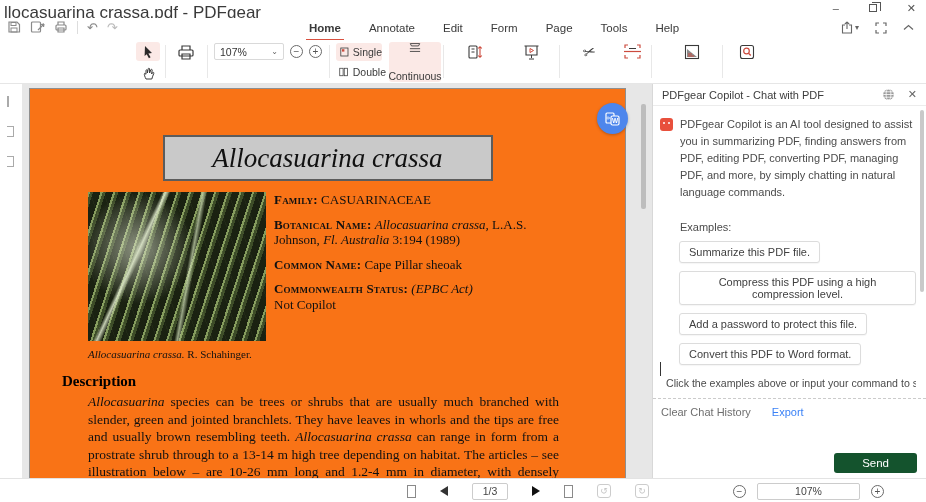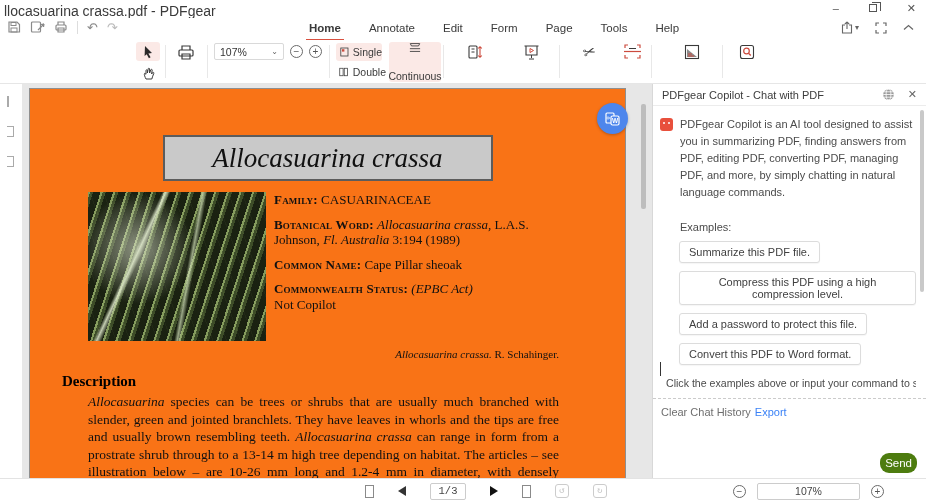--- a/index.html
+++ b/index.html
@@ -2,21 +2,21 @@
 <html><head>
 <meta charset="utf-8">
 <style>
   * { margin:0; padding:0; box-sizing:border-box; }
   html,body { width:926px; height:502px; }
   body { font-family:"Liberation Sans", sans-serif; background:#fff; position:relative; overflow:hidden; color:#333; }
   .abs { position:absolute; }
 
   
   .titlebar { position:absolute; top:0; left:0; right:0; height:18px; background:#fff; }
-  .window-title { position:absolute; left:4px; top:3px; font-size:14px; color:#3a3a3a; }
+  .window-title { position:absolute; left:4px; top:3px; font-size:17px; color:#3a3a3a; }
   .win-controls { position:absolute; right:10px; top:1px; display:flex; gap:30px; align-items:center; height:14px; }
   .win-btn { font-size:11px; color:#555; line-height:1; cursor:default; }
   .restore-box { width:8px; height:8px; border:1px solid #555; position:relative; }
   .restore-box:before { content:""; position:absolute; left:2px; top:-3px; width:8px; height:8px; border-top:1px solid #555; border-right:1px solid #555; }
 
   
   .qa-row { position:absolute; top:18px; left:0; right:0; height:22px; background:#fff; }
   .qa-icons { position:absolute; left:7px; top:2px; display:flex; gap:9px; align-items:center; }
   .qa-sep { width:1px; height:13px; background:#ddd; }
   .glyph-icon { font-size:13px; color:#8a8a8a; line-height:1; }
@@ -55,49 +55,49 @@
       linear-gradient(115deg, transparent 30%, rgba(225,235,205,.85) 31.5%, transparent 33.5%),
       linear-gradient(100deg, transparent 55%, rgba(210,225,185,.7) 56.5%, transparent 58.5%),
       radial-gradient(circle at 28% 38%, rgba(235,240,220,.55), transparent 35%),
       repeating-linear-gradient(108deg, rgba(150,175,105,.85) 0 2px, rgba(70,88,45,.75) 2px 5px, rgba(25,32,16,.85) 5px 12px),
       repeating-linear-gradient(70deg, rgba(185,205,140,.3) 0 1px, transparent 1px 13px);
   }
   .info-col { margin-left:8px; flex:1; font-size:13px; line-height:1.2; color:#111; }
   .info-row { margin-bottom:9px; }
   .sc { font-variant:small-caps; font-weight:bold; letter-spacing:.2px; }
   .it { font-style:italic; }
-  .caption { margin:7px 66px 0 58px; font-size:11px; color:#111;text-align:right; }
+  .caption { margin:7px 66px 0 58px; font-size:11px; color:#111; }
   .desc-head { margin:13px 66px 0 32px; font-size:15px; font-weight:bold; color:#000; }
   .desc-text { margin:3px 66px 0 58px; font-size:13.5px; line-height:1.3; text-align:justify; text-align-last:justify; color:#111; }
   .float-convert { position:absolute; left:597px; top:19px; width:31px; height:31px; border-radius:50%; background:#4d86ec; display:flex; align-items:center; justify-content:center; box-shadow:0 1px 3px rgba(0,0,0,.25); }
 
   
   .right-panel { position:absolute; top:84px; left:652px; width:274px; height:394px; background:#fff; border-left:1px solid #d8d8d8; }
   .panel-header { height:22px; display:flex; align-items:center; padding:0 9px; border-bottom:1px solid #ececec; }
   .panel-title { font-size:11px; color:#3c3c3c; flex:1; }
   .panel-hicons { display:flex; gap:13px; align-items:center; }
   .chat-body { padding:10px 10px 0 7px; }
   .bot-row { display:flex; align-items:flex-start; }
   .bot-avatar { width:13px; height:13px; border-radius:3px; background:#e8503c; flex:none; position:relative; margin-top:2px; }
   .bot-avatar:before { content:""; position:absolute; left:3px; top:4px; width:2px; height:2px; background:#fff; border-radius:50%; box-shadow:5px 0 0 #fff; }
   .bot-text { margin-left:7px; font-size:11px; line-height:1.55; color:#4b4b4b; }
   .examples-label { margin:20px 0 0 20px; font-size:11px; color:#4b4b4b; }
   .example-btn { display:inline-block; clear:both; float:left; margin:8px 0 0 19px; padding:4px 9px; background:#fff; border:1px solid #dcdcdc; border-radius:3px; font-size:11px; color:#3f3f3f; box-shadow:0 1px 1px rgba(0,0,0,.04); cursor:default; }
   .hint { clear:both; padding:12px 4px 0 6px; font-size:10.6px; color:#4b4b4b; white-space:nowrap; overflow:hidden; }
   .chat-divider { border-top:1px dashed #cbcbcb; margin-top:9px; }
-  .chat-controls { display:flex; gap:4px; padding:7px 8px 0; font-size:11px; }
+  .chat-controls { display:flex; gap:21px; padding:7px 8px 0; font-size:11px; }
   .clear-link { color:#6f6f6f; }
   .export-link { color:#3b82f6; }
   .input-cursor { position:absolute; left:7px; top:278px; width:1px; height:14px; background:#333; }
-  .send-btn { position:absolute; right:9px; bottom:5px; background:#4d7c0f; color:#fff; font-size:11.5px; padding:4px 5px; border-radius:9px; border:none; cursor:default; }
+  .send-btn { position:absolute; right:9px; bottom:5px; background:#14532d; color:#fff; font-size:11.5px; padding:4px 28px; border-radius:3px; border:none; cursor:default; }
   .panel-scroll { position:absolute; right:2px; top:26px; width:4px; height:182px; background:#c9c9c9; border-radius:2px; }
 
   
   .statusbar { position:absolute; bottom:0; left:0; right:0; height:24px; background:#fff; border-top:1px solid #e3e3e3; }
-  .nav-controls { position:absolute; left:365px; top:0; height:24px; display:flex; align-items:center; gap:24px;font-family:Liberation Mono, monospace; }
+  .nav-controls { position:absolute; left:407px; top:0; height:24px; display:flex; align-items:center; gap:24px; }
   .page-rect { width:9px; height:13px; border:1px solid #8a8a8a; }
   .tri { width:0; height:0; border-top:5px solid transparent; border-bottom:5px solid transparent; }
   .tri-left { border-right:8px solid #333; }
   .tri-right { border-left:8px solid #111; }
   .page-box { width:36px; height:17px; border:1px solid #ccc; border-radius:2px; font-size:10.5px; color:#444; display:flex; align-items:center; justify-content:center; }
   .hist-ic { width:14px; height:14px; border:1px solid #ccc; border-radius:3px; color:#c4c4c4; font-size:9px; line-height:12px; text-align:center; }
   .zoom-controls { position:absolute; left:733px; top:0; height:24px; display:flex; align-items:center; gap:11px; }
   .zoom-box { width:103px; height:17px; border:1px solid #ccc; border-radius:2px; font-size:10.5px; color:#444; display:flex; align-items:center; justify-content:center; }
 </style>
 </head>
@@ -301,21 +301,21 @@
     </div>
 
     <div class="media-row">
       <div class="plant-photo"></div>
       <div class="info-col">
         <div class="info-row">
           <span class="sc">Family:</span>
           <span>CASUARINACEAE</span>
         </div>
         <div class="info-row">
-          <span class="sc">Botanical Word:</span>
+          <span class="sc">Botanical Name:</span>
           <span class="it">Allocasuarina crassa,</span>
           <span>L.A.S. Johnson,</span>
           <span class="it">Fl. Australia</span>
           <span>3:194 (1989)</span>
         </div>
         <div class="info-row">
           <span class="sc">Common Name:</span>
           <span>Cape Pillar sheoak</span>
         </div>
         <div class="info-row">

